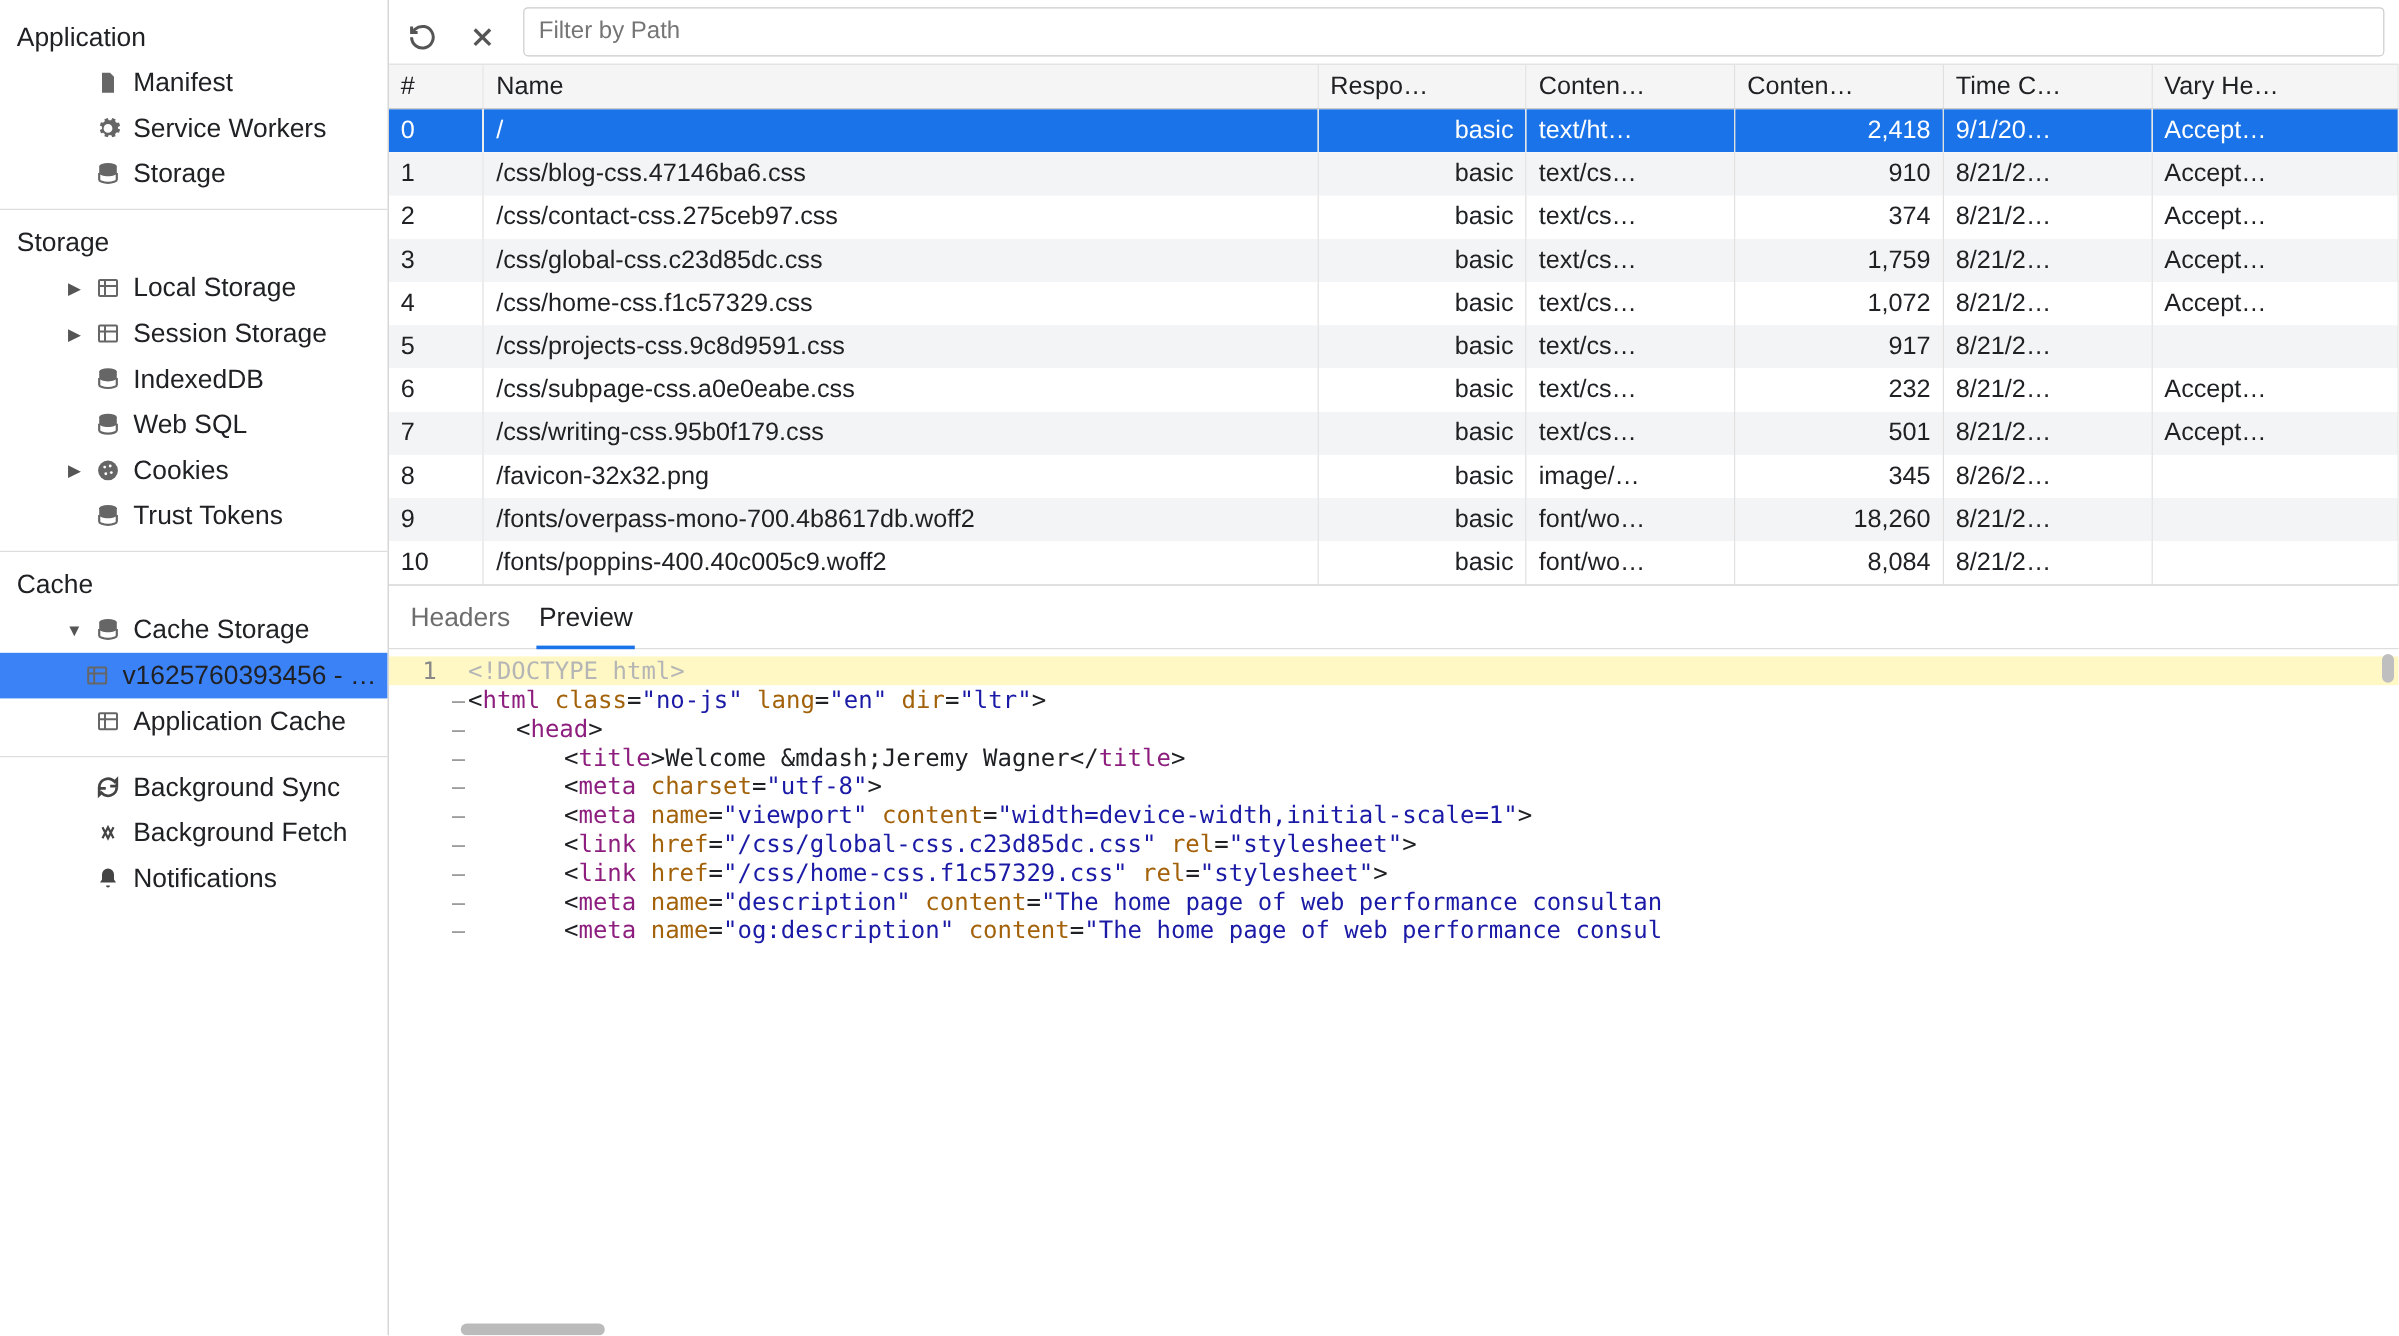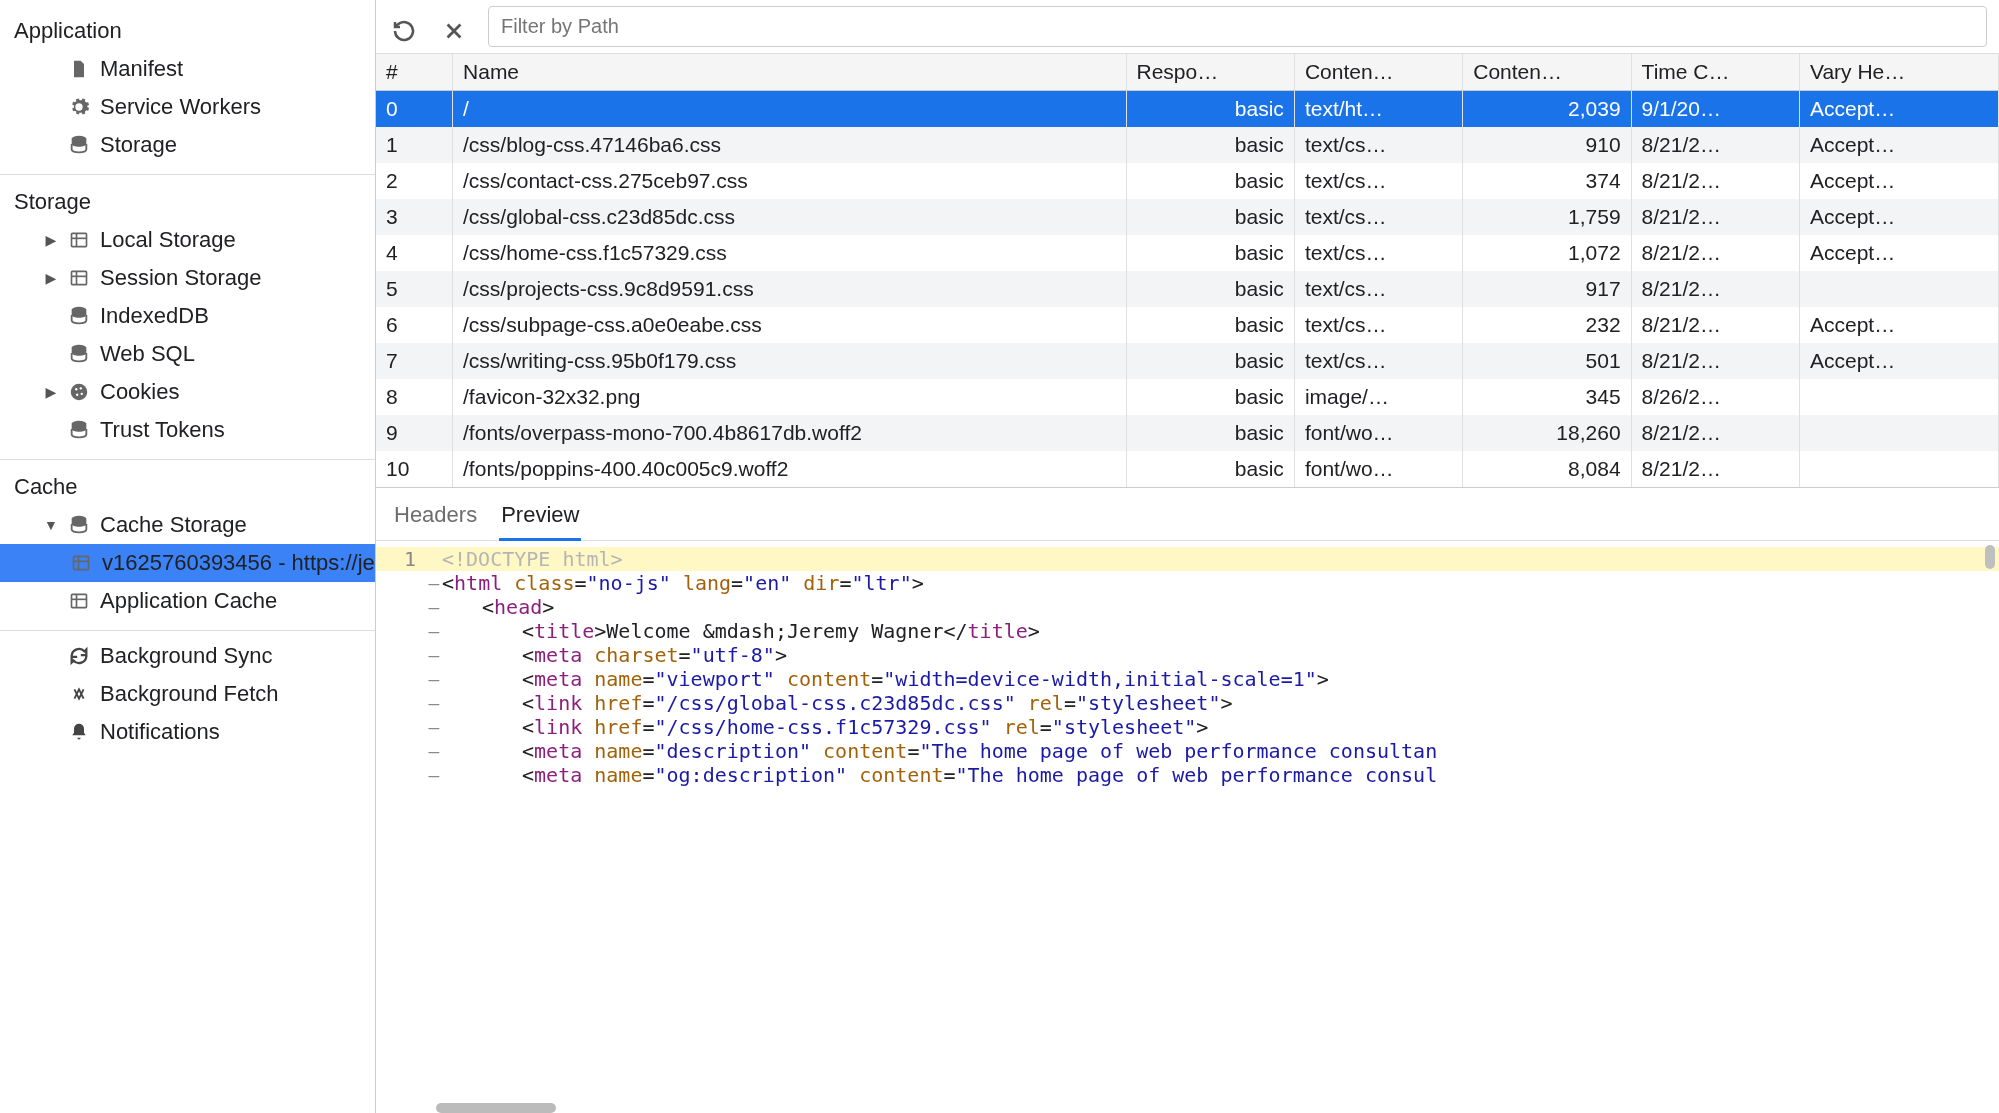--- a/index.html
+++ b/index.html
@@ -8,41 +8,41 @@
     font-family: -apple-system, BlinkMacSystemFont, "Segoe UI", Helvetica, Arial, sans-serif;
     font-size: 20px;
     color: #202124;
     background: #fff;
     display: flex;
     height: 100vh;
     overflow: hidden;
   }
   
   .sidebar {
-    width: 376px;
+    width: 324px;
     flex: none;
     border-right: 1px solid #ccc;
     overflow-y: auto;
     padding-top: 10px;
   }
   .section-title {
     font-weight: 400;
     padding: 8px 14px 6px;
     font-size: 22px;
   }
   .tree-item {
     display: flex;
     align-items: center;
     gap: 8px;
     padding: 6px 0 6px 28px;
     font-size: 22px;
     cursor: pointer;
     white-space: nowrap;
   }
-  .tree-item.nested { padding-left: 44px; }
+  .tree-item.nested { padding-left: 44px; margin-left: 11px; }
   .tree-item.nested2 { padding-left: 68px; }
   .tree-item.selected { background: #3b82f6; }
   .tree-disclosure {
     width: 14px;
     display: inline-flex;
     justify-content: center;
     color: #555;
     font-size: 14px;
   }
   .tree-icon {
@@ -417,21 +417,21 @@
           <th>Time C…</th>
           <th>Vary He…</th>
         </tr>
       </thead>
       <tbody id="rows">
             <tr class="row-selected">
               <td class="idx">0</td>
               <td>/</td>
               <td class="resp">basic</td>
               <td>text/ht…</td>
-              <td class="num">2,039</td>
+              <td class="num">2,418</td>
               <td>9/1/20…</td>
               <td>Accept…</td>
             </tr>
             <tr>
               <td class="idx">1</td>
               <td>/css/blog-css.47146ba6.css</td>
               <td class="resp">basic</td>
               <td>text/cs…</td>
               <td class="num">910</td>
               <td>8/21/2…</td>

